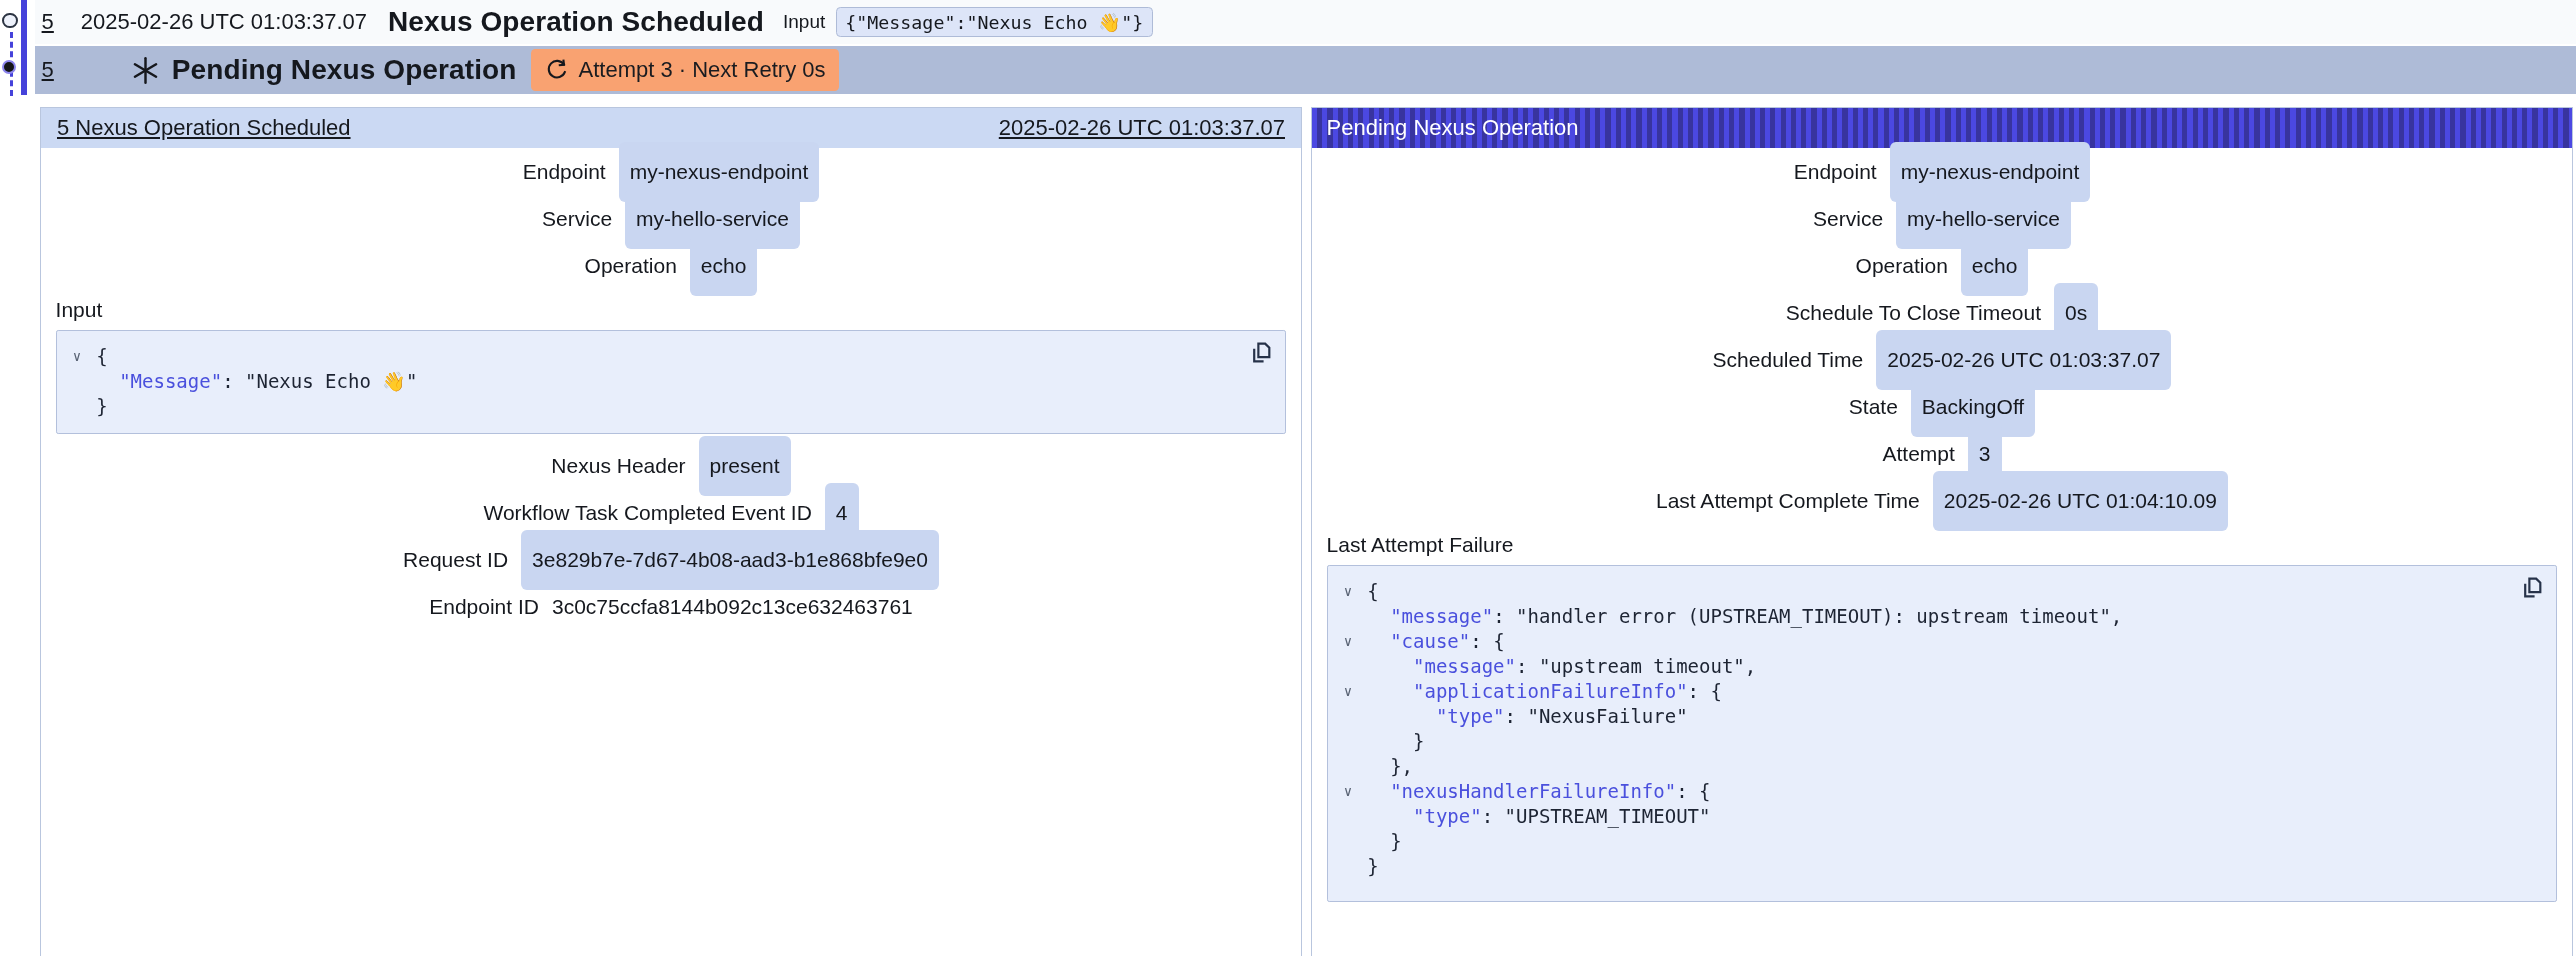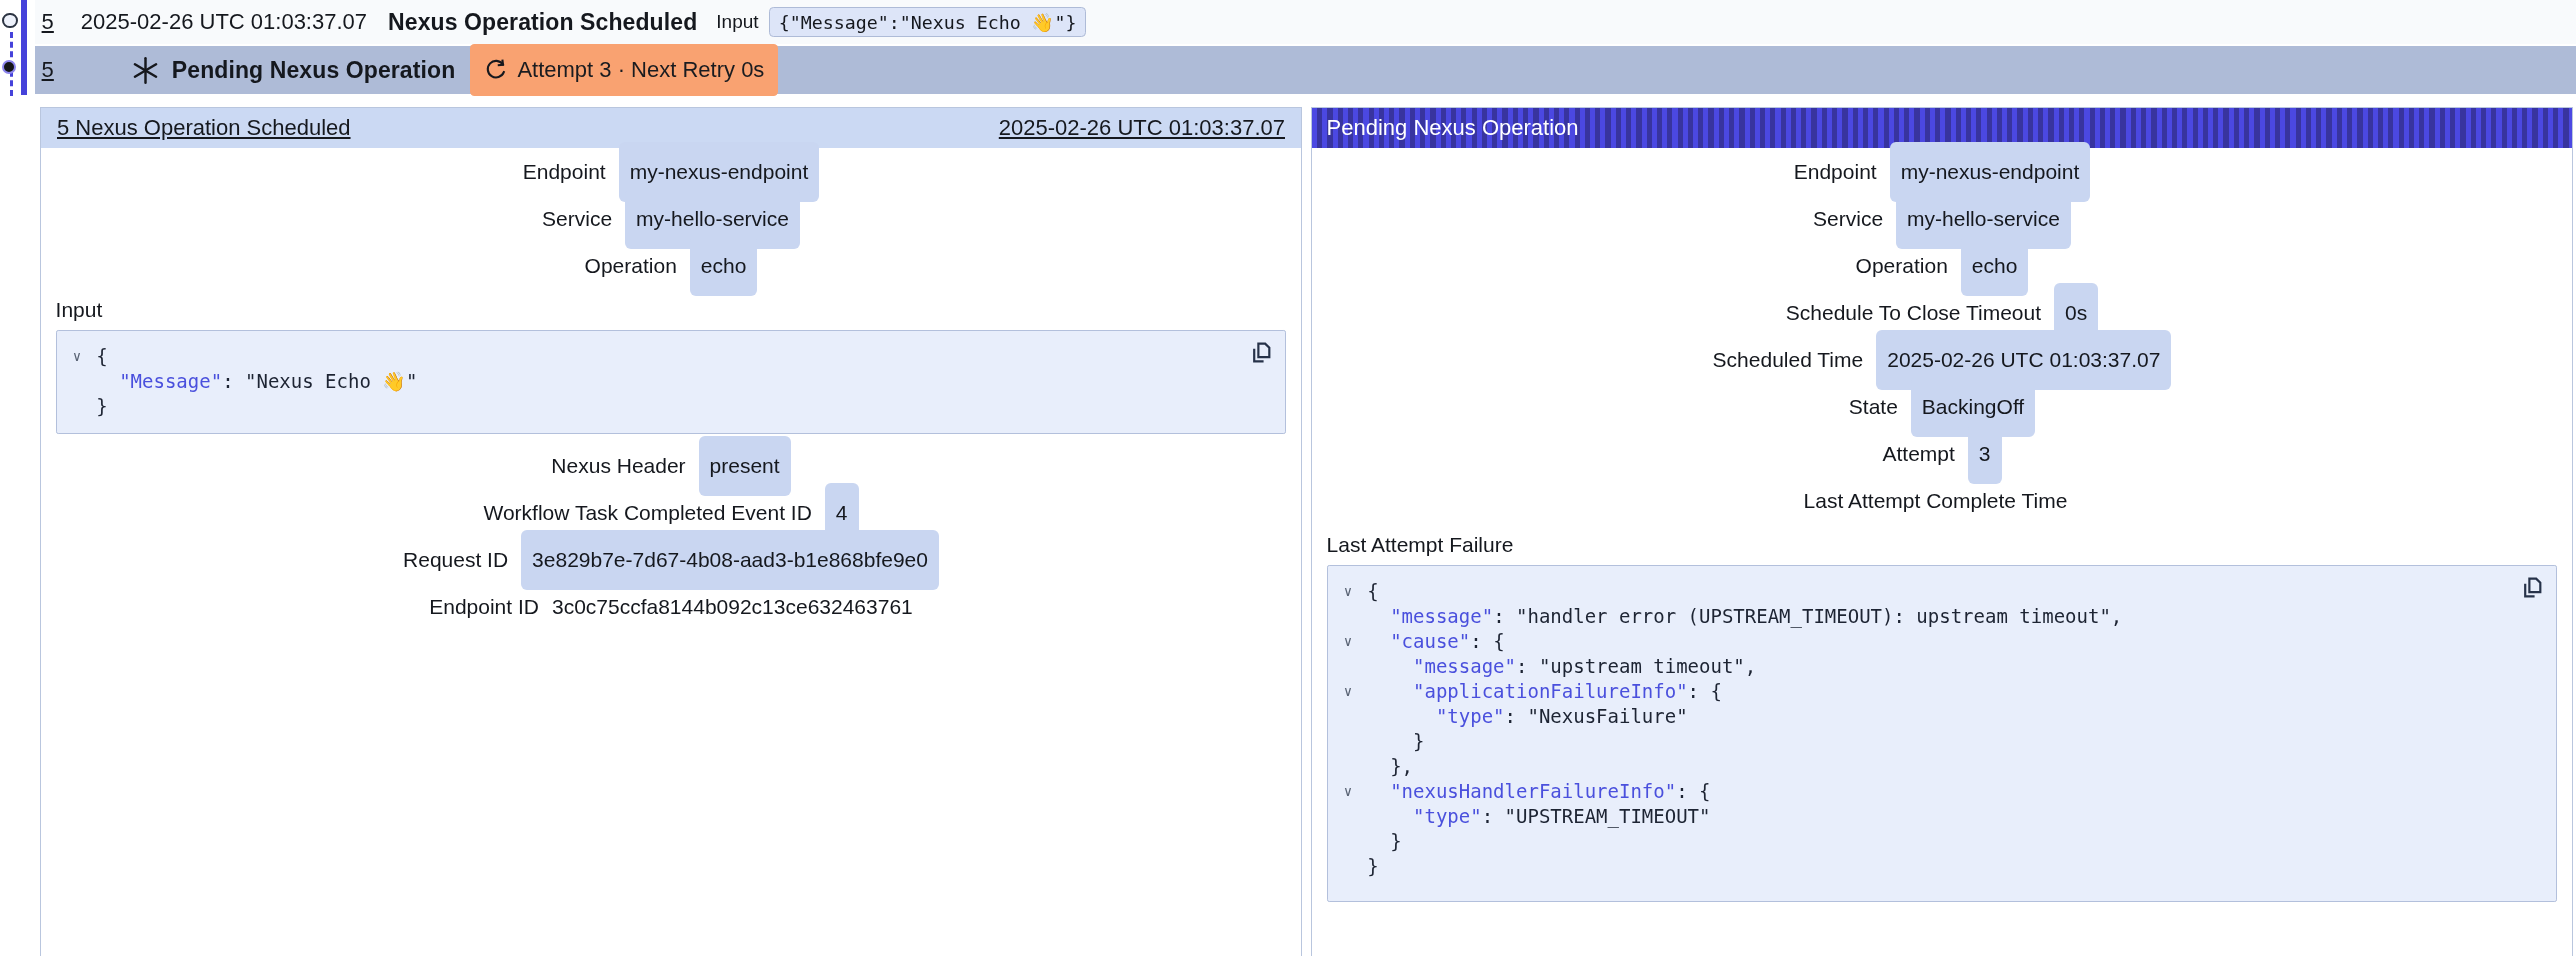--- a/index.html
+++ b/index.html
@@ -18,27 +18,27 @@
   .filled-circle { position:absolute; left:1.5px; top:60px; width:14px; height:14px; border-radius:50%;
     background:#141519; border:2.9px solid #8d86ee; z-index:4; }
 
   
   .row1 { position:absolute; left:35px; top:0; width:2541px; height:44px; background:#f8fafc;
     display:flex; align-items:center; }
   .row2 { position:absolute; left:35px; top:46px; width:2541px; height:48px; background:#aebbd7;
     display:flex; align-items:center; }
   .evt-id { margin-left:6.6px; font-size:22px; text-decoration:underline; color:#15181e; }
   .evt-time { margin-left:27px; font-size:22px; }
-  .evt-title { margin-left:21px; font-size:23px; font-weight:700; letter-spacing:0.1px; }
+  .evt-title { margin-left:21px; font-size:28px; font-weight:700; letter-spacing:0.1px; }
   .input-label { margin-left:19px; font-size:19px; }
   .input-badge { margin-left:10.3px; font-family:"DejaVu Sans Mono", monospace; font-size:18.3px;
     background:#dde5f8; border:1.5px solid #aebbd7; border-radius:4.4px; padding:3.7px 8.8px; color:#15181e; }
   .ast-icon { margin-left:76px; width:31px; height:31px; flex:none; }
   .row2 .evt-title { margin-left:11px; }
-  .retry-badge { margin-left:14.6px; height:52px; background:#f9a271; border-radius:4.4px;
+  .retry-badge { margin-left:14.6px; height:42px; background:#f9a271; border-radius:4.4px;
     display:flex; align-items:center; gap:9.5px; padding:0 14px; font-size:22px; color:#1a1c20; }
   .retry-icon { width:24px; height:24px; flex:none; }
 
   
   .panel { position:absolute; top:107px; height:864px; background:#fff; border:1.5px solid #b9c6de; }
   .panel-left  { left:40px;  width:1262px; }
   .panel-right { left:1311px; width:1262px; }
   .phead-left { height:40px; background:#cbd9f3; display:flex; align-items:center;
     justify-content:space-between; padding:0 16px; font-size:22px;text-decoration:underline; }
   .phead-right { height:40px; color:#ffffff; display:flex; align-items:center; padding:0 14.6px; font-size:22px;
@@ -189,20 +189,21 @@
   <div class="field">
     <span class="flabel">State</span>
     <span class="badge">BackingOff</span>
   </div>
   <div class="field">
     <span class="flabel">Attempt</span>
     <span class="badge">3</span>
   </div>
   <div class="field">
     <span class="flabel">Last Attempt Complete Time</span>
+    <span class="badge">2025-02-26 UTC 01:04:10.09</span>
   </div>
 
   <div class="label-row">
     <span>Last Attempt Failure</span>
   </div>
 
   <div class="codeblock tall" id="failure-block">
     <div class="codeline">
         <span class="cl-gutter">∨</span>
         <span class="cl-text"><span>{</span><span class="jkey"></span><span></span></span>

